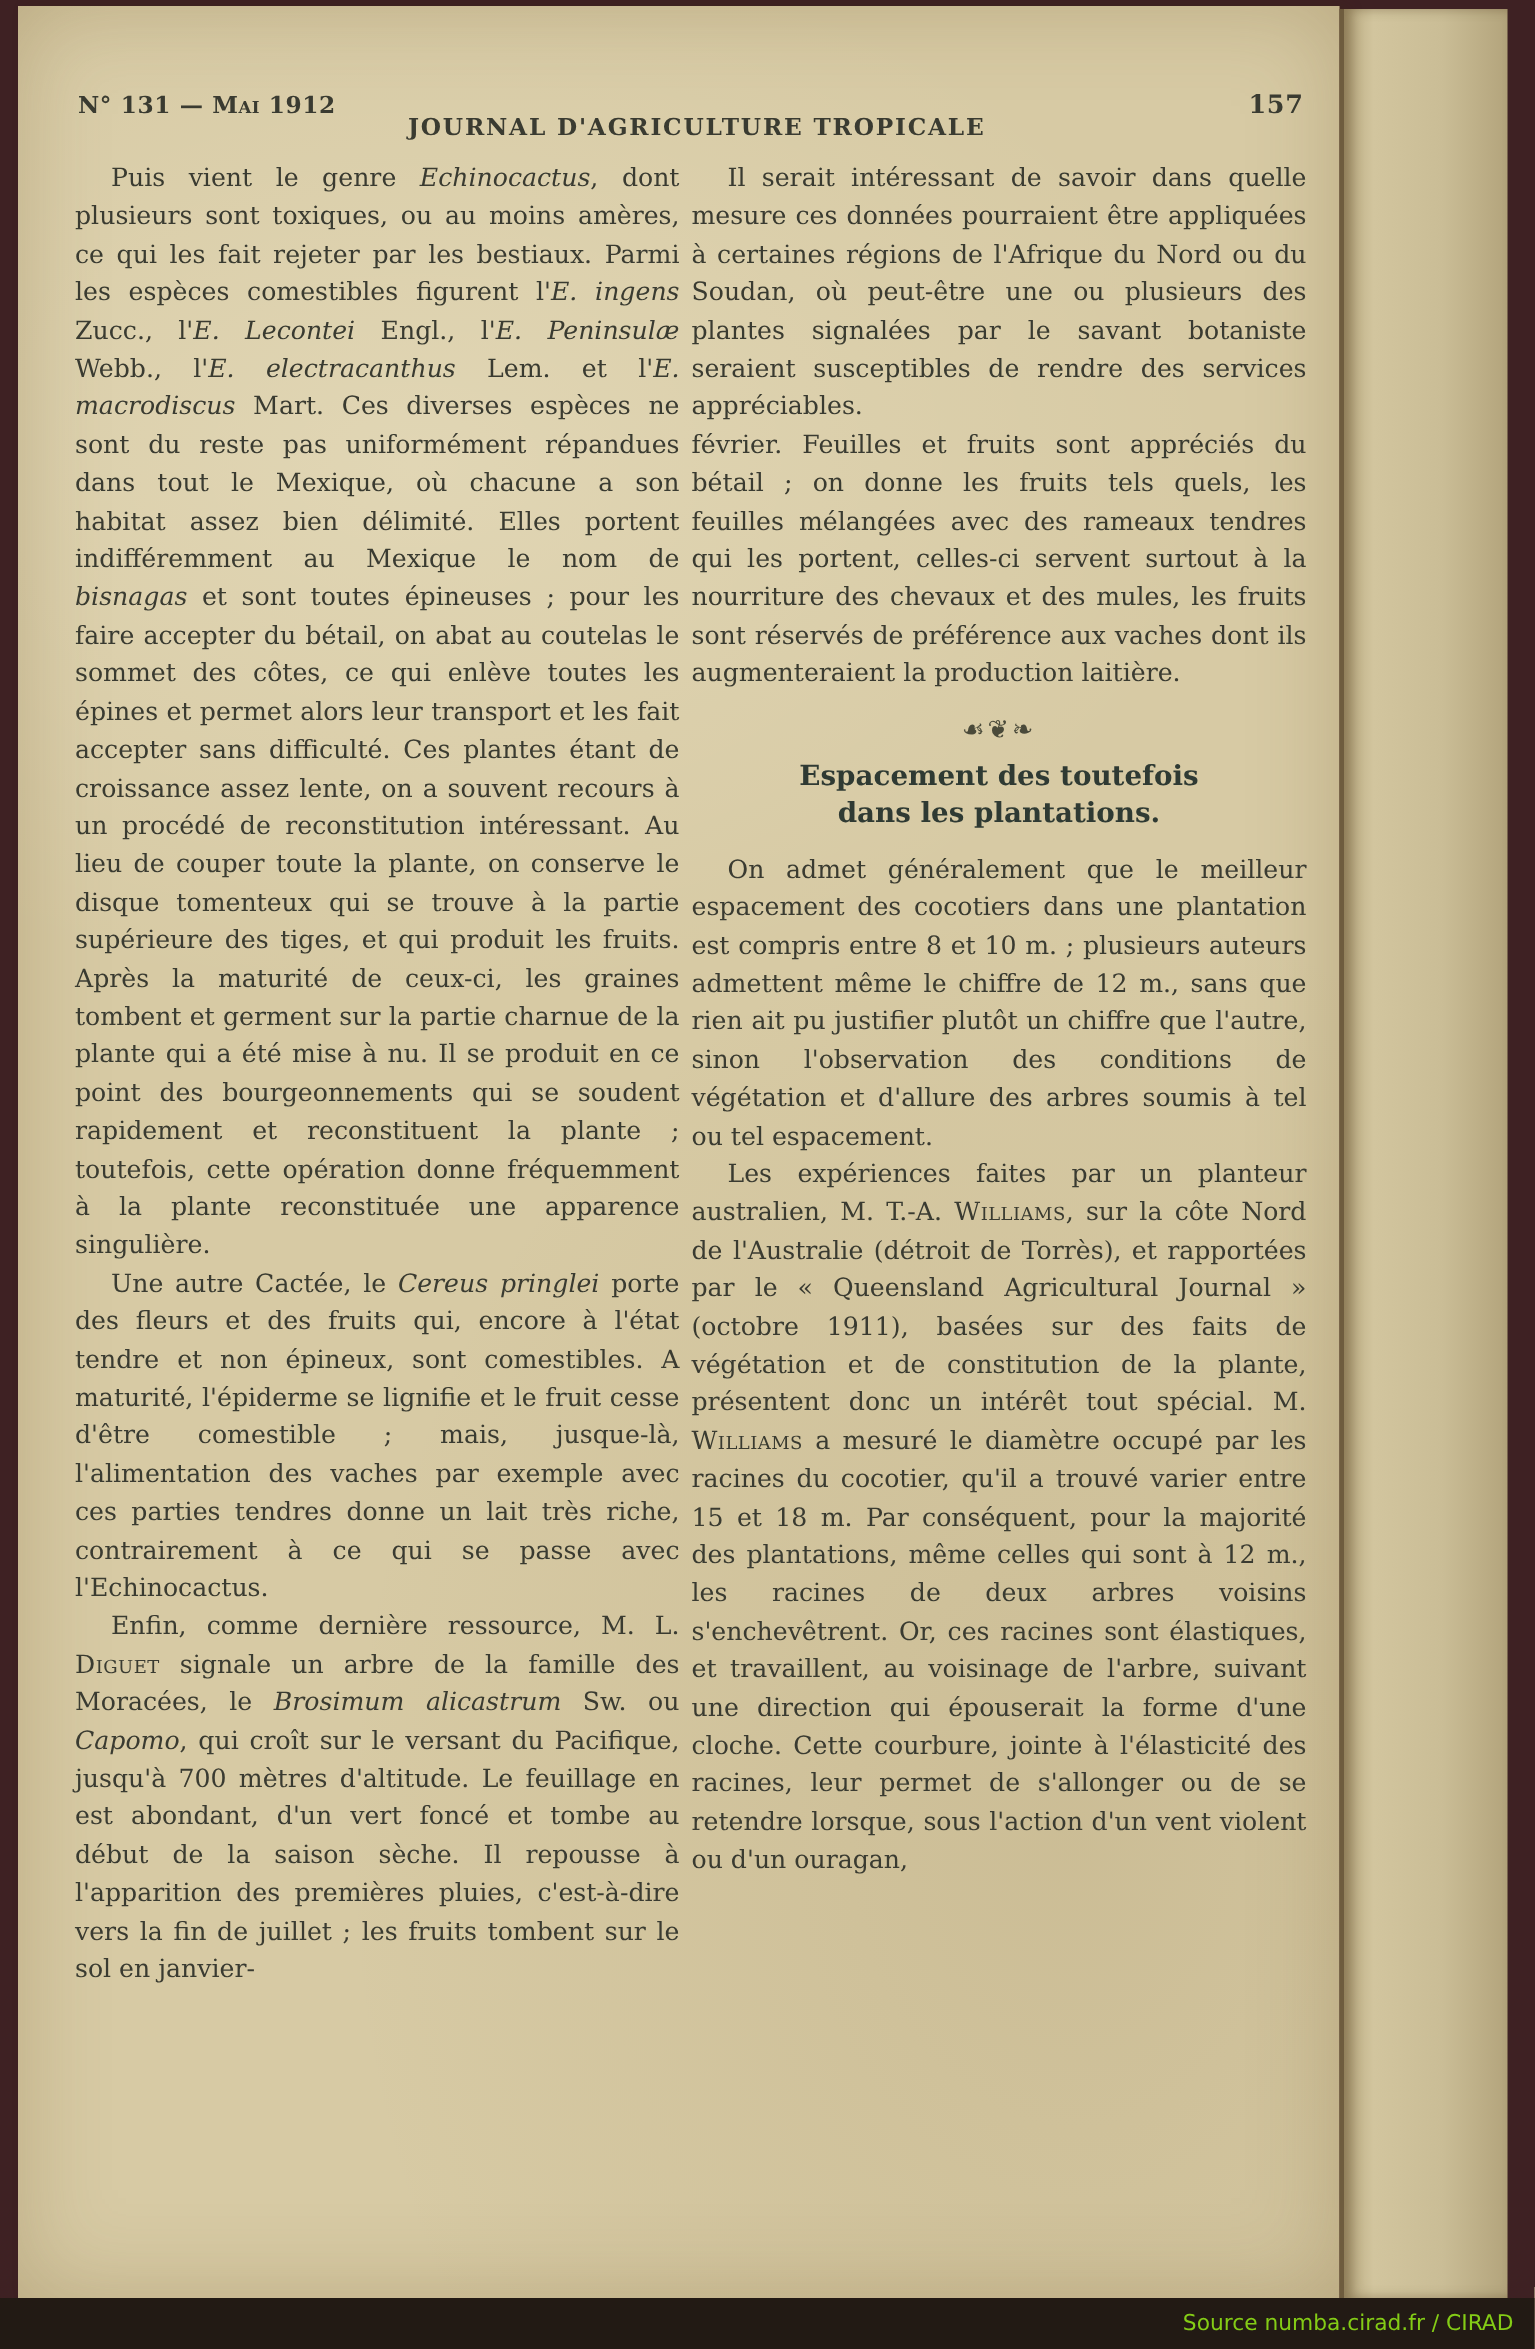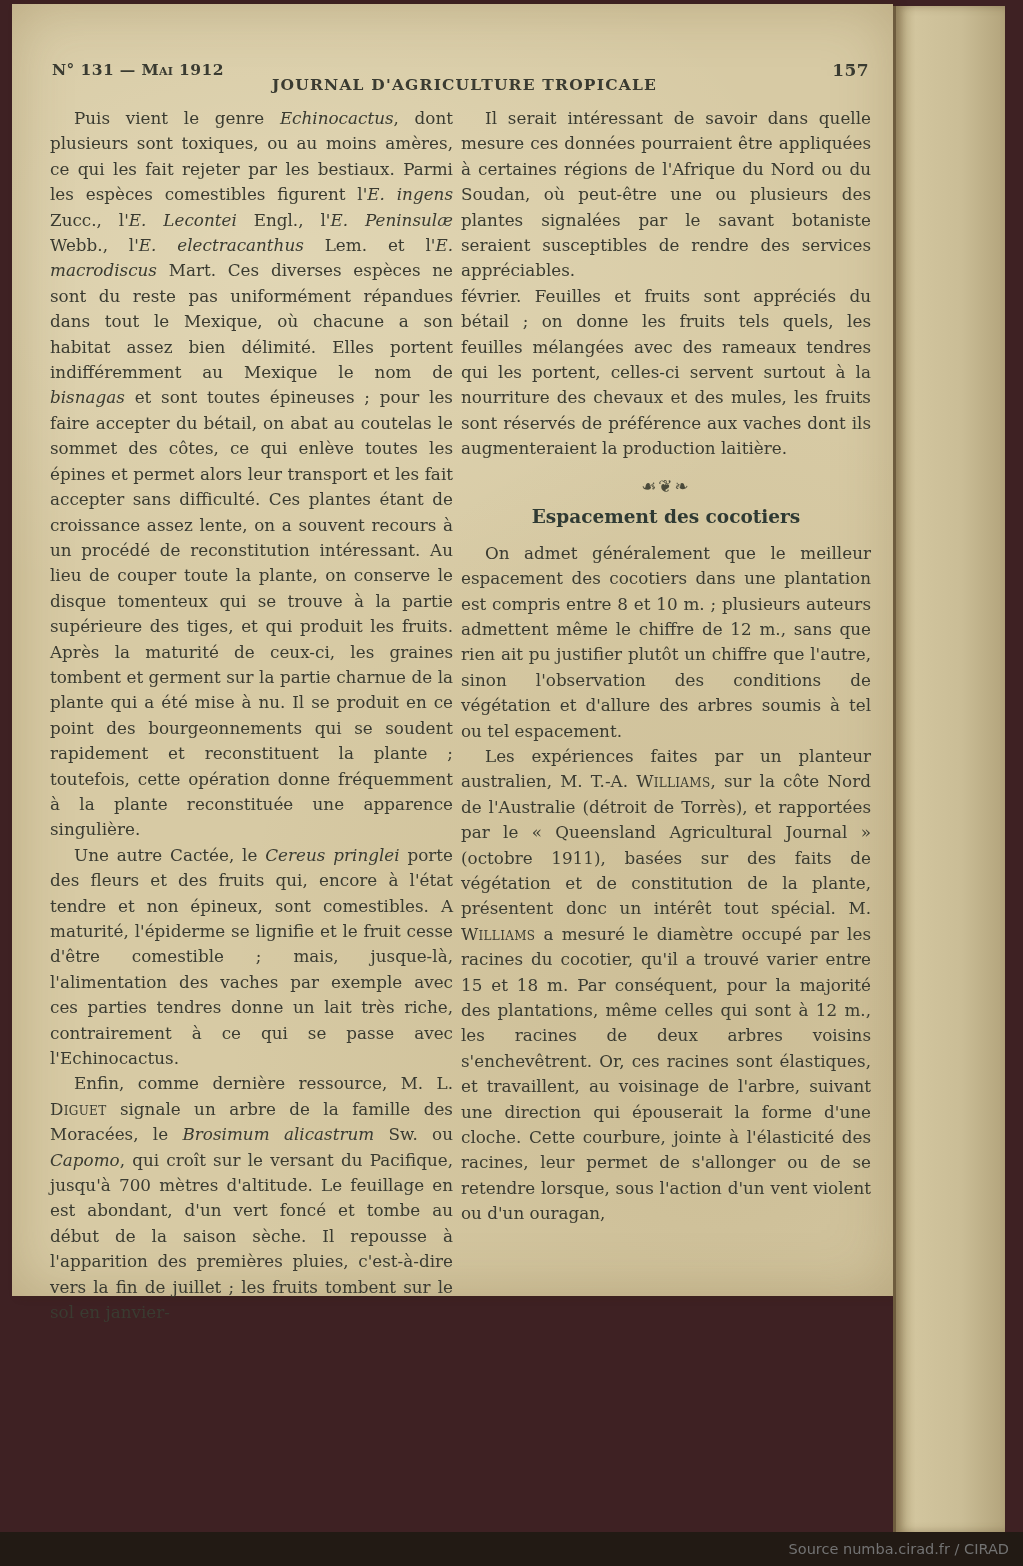--- a/index.html
+++ b/index.html
@@ -5,21 +5,21 @@
   html, body { margin: 0; padding: 0; }
   body {
     width: 1023px; height: 1566px;
     background: #3e2123;
     font-family: "DejaVu Serif", serif;
     position: relative;
     overflow: hidden;
   }
   .page {
     position: absolute; left: 12px; top: 4px;
-    width: 881px; height: 1292px;
+    width: 881px; height: 1528px;
     box-sizing: border-box;
     background:
       radial-gradient(ellipse 900px 600px at 30% 20%, rgba(255,250,230,.25), transparent 60%),
       radial-gradient(ellipse 700px 900px at 80% 80%, rgba(120,95,45,.12), transparent 70%),
       #d7caa4;
     box-shadow: inset 0 0 60px rgba(110,85,40,.28), 6px 0 10px -2px rgba(60,40,20,.45);
     padding: 56px 14px 0 38px;
     color: #3a3b31;
   }
   .page-edge {
@@ -75,21 +75,21 @@
   }
   .footer-bar {
     position: absolute; left: 0; bottom: 0;
     width: 100%; height: 34px;
     background: #221a14;
     box-sizing: border-box;
     display: flex; align-items: center; justify-content: flex-end;
     padding-right: 14px;
     font-family: "DejaVu Sans", sans-serif;
     font-size: 14.5px;
-    color: #737373;
+    color: #84cc16;
   }
 </style>
 </head>
 <body>
 
 <div class="page">
 
   <div class="journal-header">
     <span class="issue">N° 131 — <span class="sc">Mai</span> 1912</span>
     <span class="jtitle">JOURNAL D'AGRICULTURE TROPICALE</span>
@@ -102,21 +102,22 @@
       <p class="body-par indent">Puis vient le genre <i>Echinocactus</i>, dont plusieurs sont toxiques, ou au moins amères, ce qui les fait rejeter par les bestiaux. Parmi les espèces comestibles figurent l'<i>E. ingens</i> Zucc., l'<i>E. Lecontei</i> Engl., l'<i>E. Peninsulæ</i> Webb., l'<i>E. electracanthus</i> Lem. et l'<i>E. macrodiscus</i> Mart. Ces diverses espèces ne sont du reste pas uniformément répandues dans tout le Mexique, où chacune a son habitat assez bien délimité. Elles portent indifféremment au Mexique le nom de <i>bisnagas</i> et sont toutes épineuses ; pour les faire accepter du bétail, on abat au coutelas le sommet des côtes, ce qui enlève toutes les épines et permet alors leur transport et les fait accepter sans difficulté. Ces plantes étant de croissance assez lente, on a souvent recours à un procédé de reconstitution intéressant. Au lieu de couper toute la plante, on conserve le disque tomenteux qui se trouve à la partie supérieure des tiges, et qui produit les fruits. Après la maturité de ceux-ci, les graines tombent et germent sur la partie charnue de la plante qui a été mise à nu. Il se produit en ce point des bourgeonnements qui se soudent rapidement et reconstituent la plante ; toutefois, cette opération donne fréquemment à la plante reconstituée une apparence singulière.</p>
       <p class="body-par indent">Une autre Cactée, le <i>Cereus pringlei</i> porte des fleurs et des fruits qui, encore à l'état tendre et non épineux, sont comestibles. A maturité, l'épiderme se lignifie et le fruit cesse d'être comestible ; mais, jusque-là, l'alimentation des vaches par exemple avec ces parties tendres donne un lait très riche, contrairement à ce qui se passe avec l'Echinocactus.</p>
       <p class="body-par indent">Enfin, comme dernière ressource, M. L. <span class="sc">Diguet</span> signale un arbre de la famille des Moracées, le <i>Brosimum alicastrum</i> Sw. ou <i>Capomo</i>, qui croît sur le versant du Pacifique, jusqu'à 700 mètres d'altitude. Le feuillage en est abondant, d'un vert foncé et tombe au début de la saison sèche. Il repousse à l'apparition des premières pluies, c'est-à-dire vers la fin de juillet ; les fruits tombent sur le sol en janvier-</p>
     </div>
 
     <div class="col col-right">
       <p class="body-par indent">Il serait intéressant de savoir dans quelle mesure ces données pourraient être appliquées à certaines régions de l'Afrique du Nord ou du Soudan, où peut-être une ou plusieurs des plantes signalées par le savant botaniste seraient susceptibles de rendre des services appréciables.</p>
       <p class="body-par">février. Feuilles et fruits sont appréciés du bétail ; on donne les fruits tels quels, les feuilles mélangées avec des rameaux tendres qui les portent, celles-ci servent surtout à la nourriture des chevaux et des mules, les fruits sont réservés de préférence aux vaches dont ils augmenteraient la production laitière.</p>
       <div class="ornament">☙❦❧</div>
       <div class="section-heading">
-        <div>Espacement des cocotiers</div>
+        <div>Espacement des toutefois</div>
+        <div>dans les plantations.</div>
       </div>
       <p class="body-par indent">On admet généralement que le meilleur espacement des cocotiers dans une plantation est compris entre 8 et 10 m. ; plusieurs auteurs admettent même le chiffre de 12 m., sans que rien ait pu justifier plutôt un chiffre que l'autre, sinon l'observation des conditions de végétation et d'allure des arbres soumis à tel ou tel espacement.</p>
       <p class="body-par indent">Les expériences faites par un planteur australien, M. T.-A. <span class="sc">Williams</span>, sur la côte Nord de l'Australie (détroit de Torrès), et rapportées par le « Queensland Agricultural Journal » (octobre 1911), basées sur des faits de végétation et de constitution de la plante, présentent donc un intérêt tout spécial. M. <span class="sc">Williams</span> a mesuré le diamètre occupé par les racines du cocotier, qu'il a trouvé varier entre 15 et 18 m. Par conséquent, pour la majorité des plantations, même celles qui sont à 12 m., les racines de deux arbres voisins s'enchevêtrent. Or, ces racines sont élastiques, et travaillent, au voisinage de l'arbre, suivant une direction qui épouserait la forme d'une cloche. Cette courbure, jointe à l'élasticité des racines, leur permet de s'allonger ou de se retendre lorsque, sous l'action d'un vent violent ou d'un ouragan,</p>
     </div>
 
   </div>
 </div>
 
 <div class="page-edge"></div>
 

